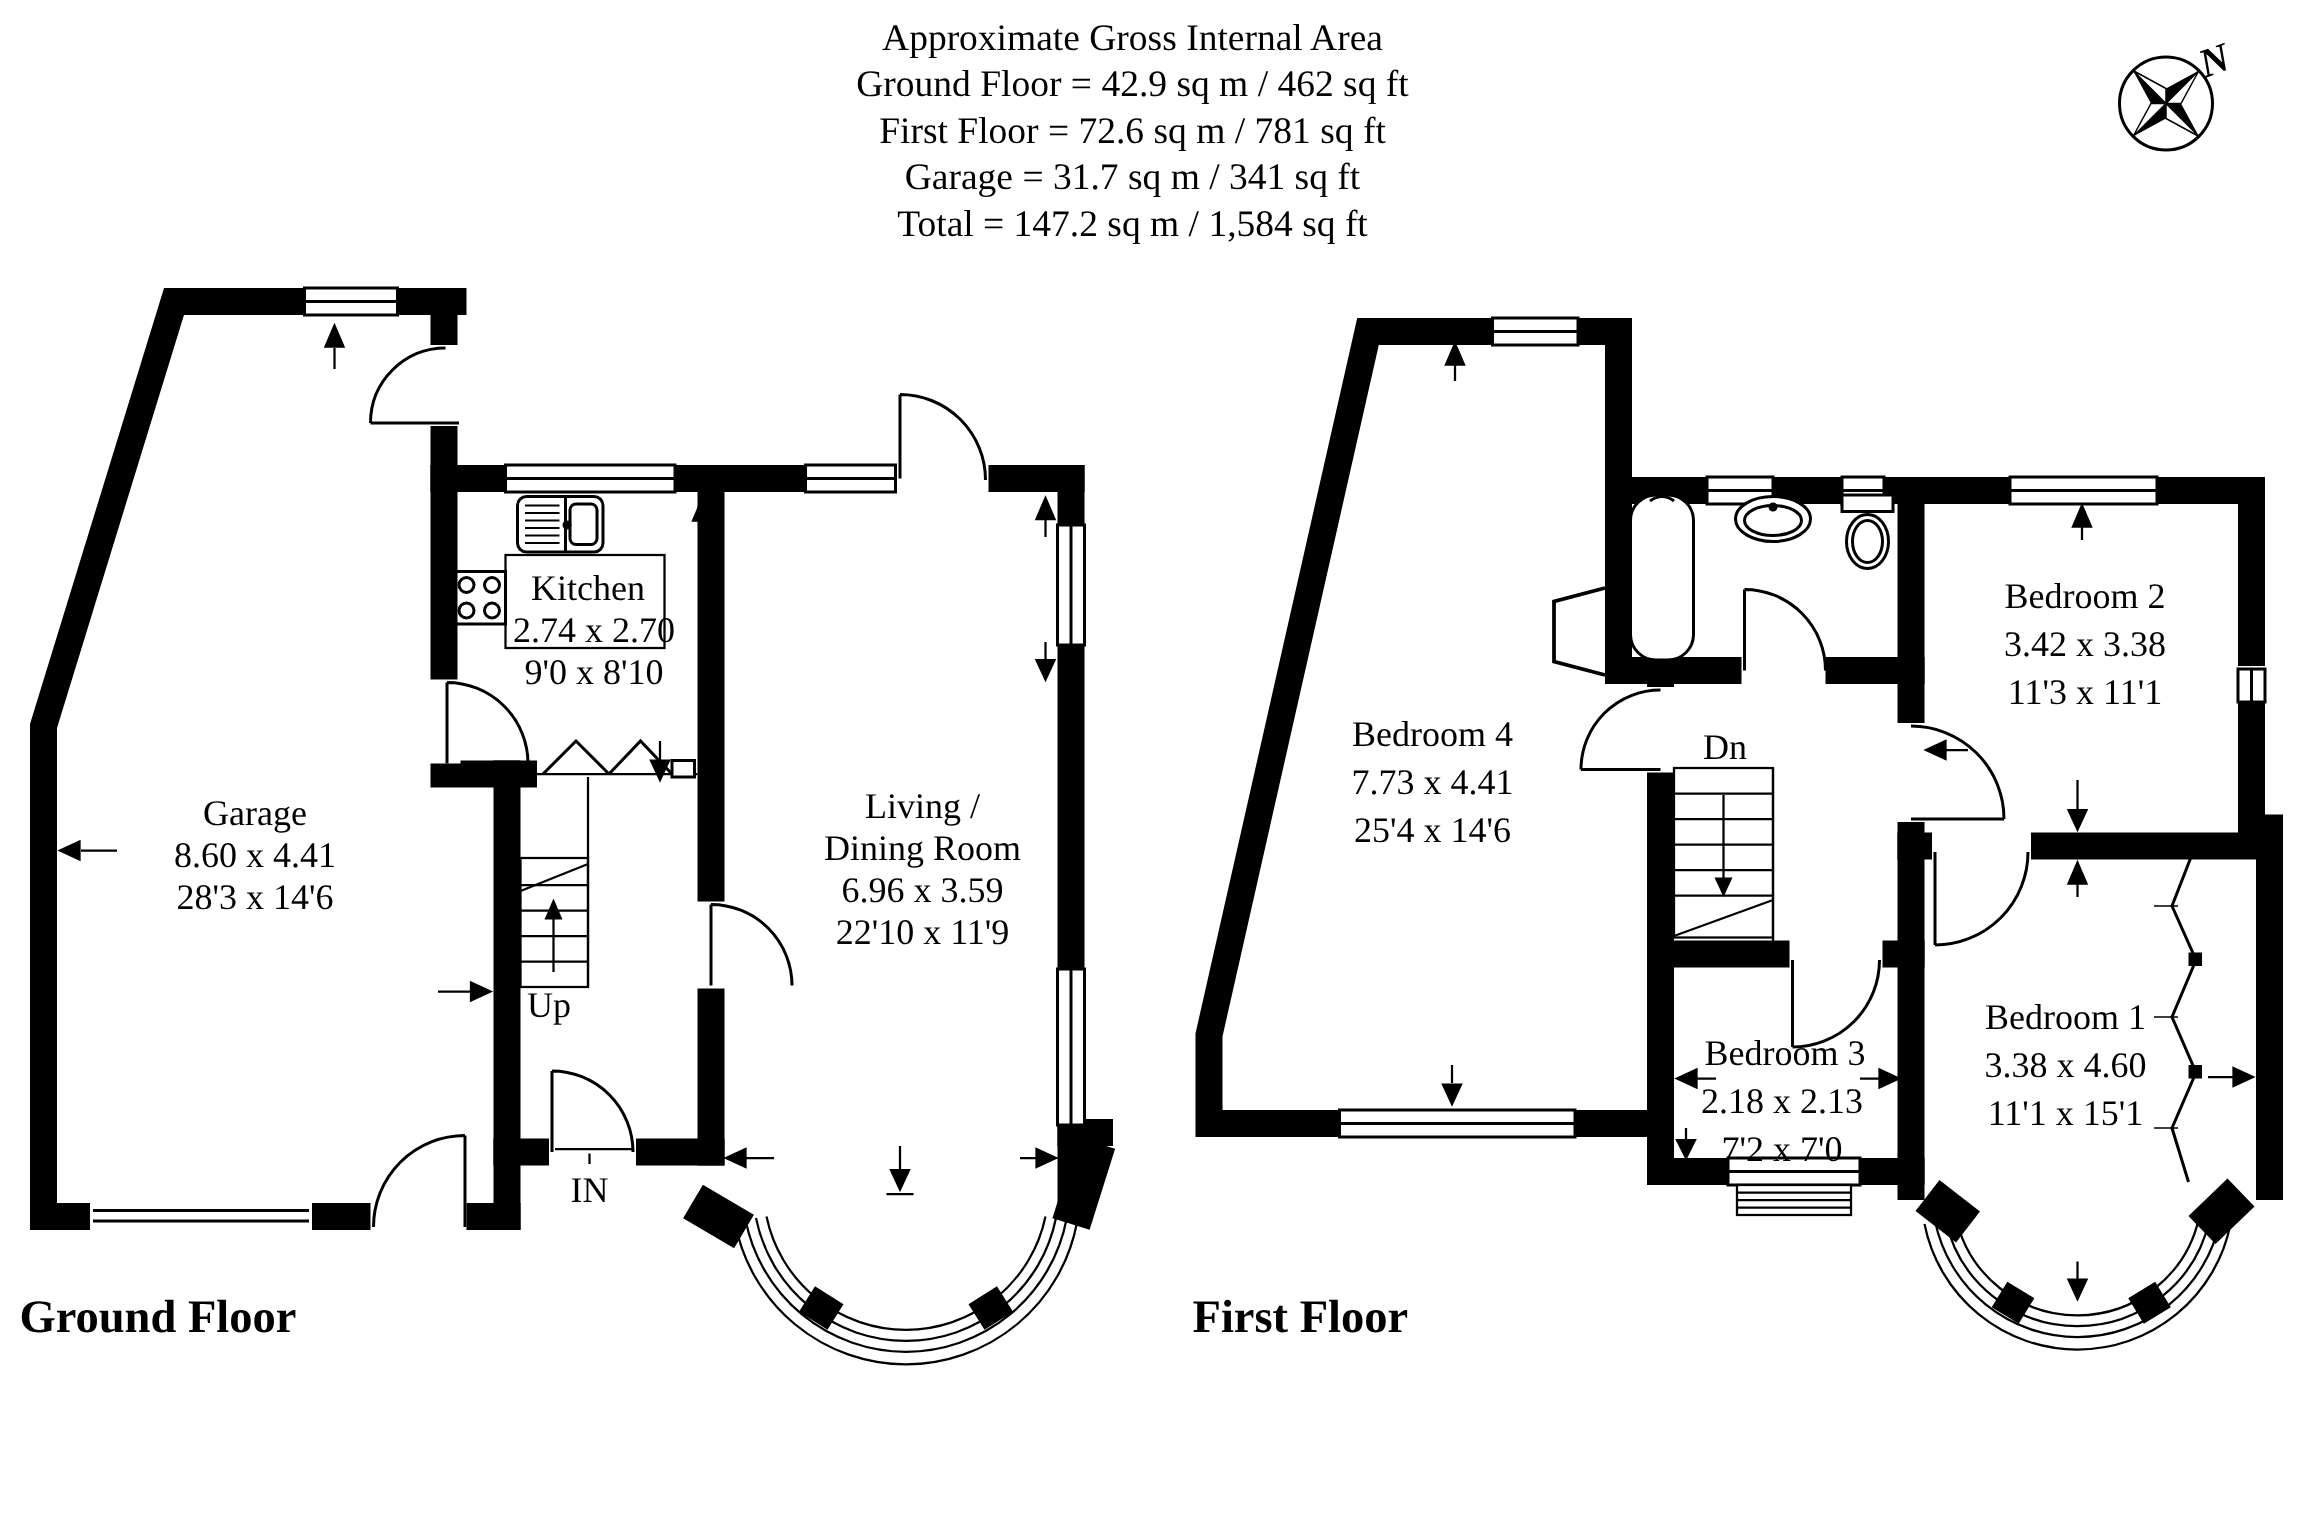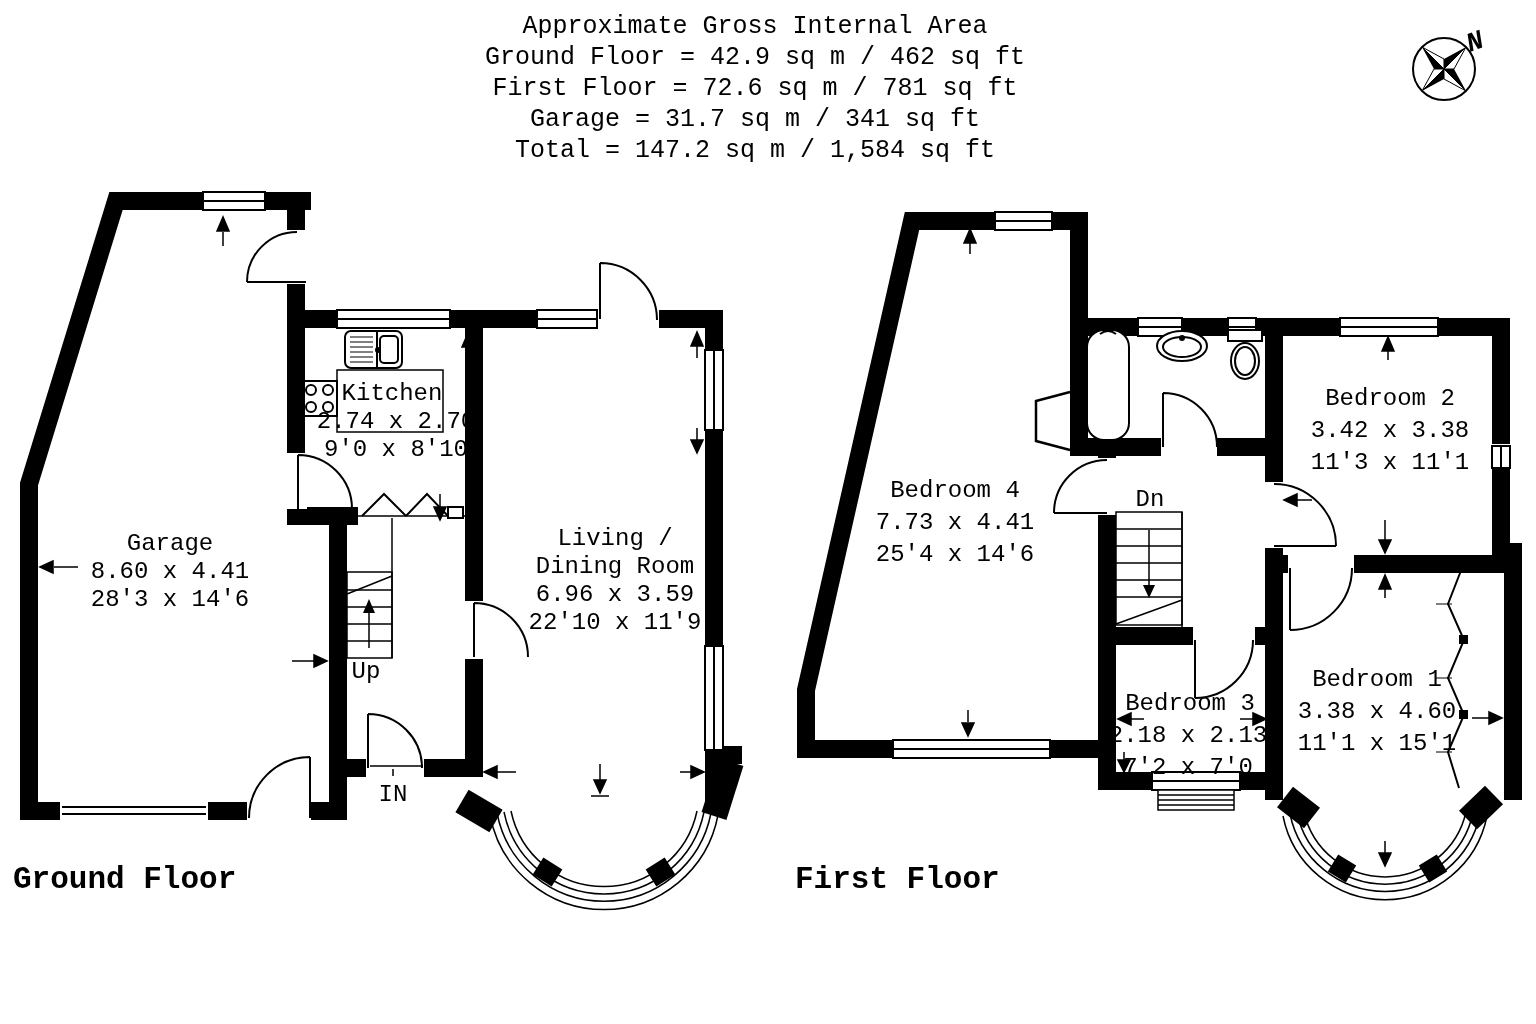--- a/index.html
+++ b/index.html
@@ -1,17 +1,17 @@
 <!DOCTYPE html>
 <html><head>
 <meta charset="utf-8">
 <style>
   html,body{margin:0;padding:0;background:#ffffff;}
   .stage{position:relative;width:1536px;height:1024px;background:#ffffff;overflow:hidden;
-         font-family:Liberation Mono, monospace;}
+         font-family:Liberation Serif, serif;}
   svg{position:absolute;left:0;top:0;}
   text{fill:#000000;}
   .hdr{font-size:25px;}
   .room{font-size:24px;}
   .title{font-size:31px;font-weight:bold;}
   .small{font-size:24px;}
   .north{font-size:27px;font-weight:bold;font-style:italic;}
 </style>
 </head>
 <body>

